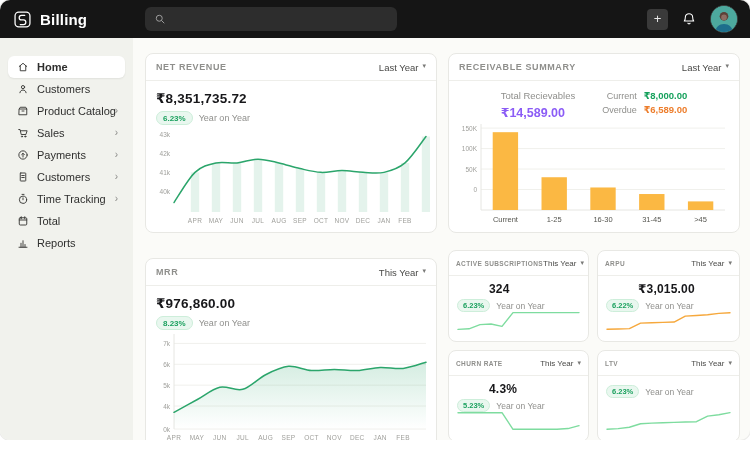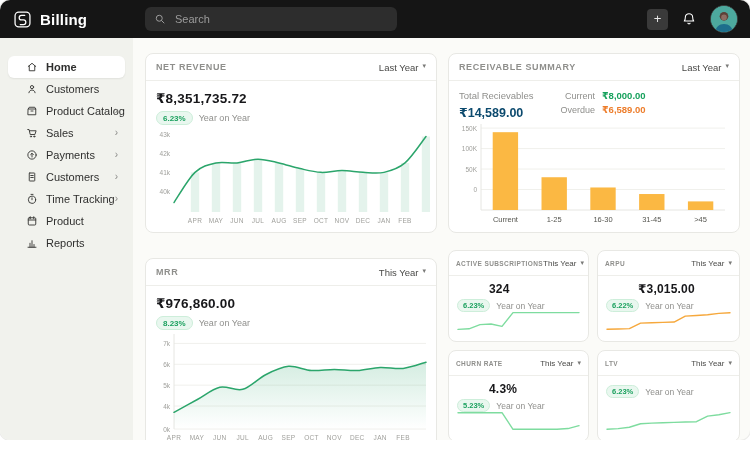--- a/index.html
+++ b/index.html
@@ -13,43 +13,43 @@
   .search{position:absolute;left:145px;top:7px;width:252px;height:24px;background:#2d2d2d;border-radius:6px;display:flex;align-items:center;gap:7px;padding:0 9px;box-sizing:border-box;}
   .search input{background:transparent;border:none;outline:none;color:#cfcfcf;font-size:11px;width:100%;font-family:inherit;}
   .search input::placeholder{color:#9b9b9b;}
   .top-actions{position:absolute;right:12px;top:0;height:38px;display:flex;align-items:center;gap:13px;}
   .plus-btn{width:21px;height:21px;background:#3a3a3a;border:none;border-radius:4px;color:#e9e9e9;font-size:13px;line-height:20px;text-align:center;padding:0;cursor:pointer;}
   .bell-btn{background:none;border:none;padding:0;cursor:pointer;display:flex;}
   .avatar{width:26px;height:26px;border-radius:50%;overflow:hidden;border:1px solid #3a3a3a;cursor:pointer;background:#4da99e;}
 
   
   .sidebar{position:absolute;top:38px;left:0;bottom:0;width:133px;background:#f1f2ed;box-sizing:border-box;padding-top:18px;}
-  .side-item{position:relative;display:flex;align-items:center;gap:8px;height:22px;margin:0 8px;padding-left:18px;border-radius:6px;color:#2f2f2e;font-size:11px;cursor:pointer;}
+  .side-item{position:relative;display:flex;align-items:center;gap:8px;height:22px;margin:0 8px;padding-left:9px;border-radius:6px;color:#2f2f2e;font-size:11px;cursor:pointer;}
   .side-item.active{background:#fff;box-shadow:0 1px 2px rgba(0,0,0,.07);font-weight:700;}
   .side-item .chev{position:absolute;right:7px;color:#8b8b89;font-size:10px;line-height:1;}
   .side-item svg{flex:0 0 auto;}
 
   
   .card{position:absolute;background:#fff;border:1px solid #e8e8e4;border-radius:8px;box-sizing:border-box;}
   .card-header{height:26px;border-bottom:1px solid #eeeeea;display:flex;align-items:center;justify-content:space-between;padding:0 10px;}
   .card-title{font-size:9px;font-weight:700;letter-spacing:.6px;color:#8f8f8c;white-space:nowrap;}
   .period{display:flex;align-items:flex-start;gap:4px;font-size:9.5px;color:#4a4a48;background:none;border:none;padding:0;cursor:pointer;font-family:inherit;white-space:nowrap;}
   .caret{font-size:7px;color:#7a7a78;}
   .kpi{padding:9px 10px 0;}
   .kpi-value{font-size:13.5px;font-weight:700;color:#17171a;letter-spacing:.2px;}
   .kpi-row{display:flex;align-items:center;gap:6px;margin-top:5px;}
   .badge{background:#e9f7ef;border:1px solid #cdeeda;color:#1ca15f;font-size:8px;font-weight:700;padding:1.5px 6px;border-radius:9px;}
   .yoy{font-size:9px;color:#8f8f8c;}
   .chart{position:absolute;overflow:hidden;}
   svg text{font-family:"Liberation Sans","DejaVu Sans",sans-serif;}
 
   
-  .recv-top{display:flex;justify-content:flex-start;padding:9px 10px 0;gap:27px;}
+  .recv-top{display:flex;justify-content:center;padding:9px 10px 0;gap:27px;}
   .recv-label{font-size:9.5px;color:#8f8f8c;}
-  .recv-value{font-size:12.5px;font-weight:700;color:#0c4a6e;margin-top:4px;}
+  .recv-value{font-size:12.5px;font-weight:700;color:#8b5cf6;margin-top:4px;}
   .recv-row{display:flex;justify-content:flex-end;gap:7px;align-items:baseline;margin-bottom:3px;}
   .recv-row .lab{font-size:9px;color:#8f8f8c;}
   .recv-row .val{font-size:9.5px;font-weight:700;}
   .val-green{color:#16a15c;}
   .val-orange{color:#ed7d2b;}
 
   
   .card-sm .card-header{height:24px;padding:0 7px;}
   .card-sm .card-title{font-size:6.5px;letter-spacing:.4px;}
   .card-sm .period{font-size:8px;}
@@ -87,21 +87,20 @@
       </span>
       <span class="logo-text">Billing</span>
     </div>
     <div class="search">
       <span style="display:flex;">
         <svg width="12" height="12" viewBox="0 0 24 24" fill="none">
           <circle cx="10.5" cy="10.5" r="6" stroke="#9b9b9b" stroke-width="2"></circle>
           <path d="M15.2 15.2L20 20" stroke="#9b9b9b" stroke-width="2" stroke-linecap="round"></path>
         </svg>
       </span>
-      <input type="text" placeholder="Search" style="">
     </div>
     <div class="top-actions">
       <button class="plus-btn">+</button>
       <button class="bell-btn">
         <svg width="16" height="16" viewBox="0 0 24 24" fill="none">
           <path d="M12 4a5.5 5.5 0 0 0-5.5 5.5c0 4-1.6 5.6-1.6 5.6h14.2s-1.6-1.6-1.6-5.6A5.5 5.5 0 0 0 12 4z" stroke="#fff" stroke-width="1.6" stroke-linejoin="round"></path>
           <path d="M10.4 18.2a1.8 1.8 0 0 0 3.2 0" stroke="#fff" stroke-width="1.6" stroke-linecap="round"></path>
         </svg>
       </button>
       <div class="avatar">
@@ -191,21 +190,21 @@
     </div>
     <div class="side-item">
       <span style="display:flex;">
           <svg width="12" height="12" viewBox="0 0 24 24" fill="none" stroke="#3b3b39" stroke-width="1.9" stroke-linecap="round" stroke-linejoin="round">
             <rect x="4.5" y="5.5" width="15" height="14.5" rx="2"></rect>
             <path d="M4.5 10h15"></path>
             <path d="M8.5 3.5v4"></path>
             <path d="M15.5 3.5v4"></path>
           </svg>
         </span>
-      <span>Product</span>
+      <span>Total</span>
     </div>
     <div class="side-item">
       <span style="display:flex;">
           <svg width="12" height="12" viewBox="0 0 24 24" fill="none" stroke="#3b3b39" stroke-width="1.9" stroke-linecap="round">
             <path d="M4 20.5h16"></path>
             <path d="M8 20.5v-8"></path>
             <path d="M12 20.5v-13"></path>
             <path d="M16 20.5v-5.5"></path>
           </svg>
         </span>

